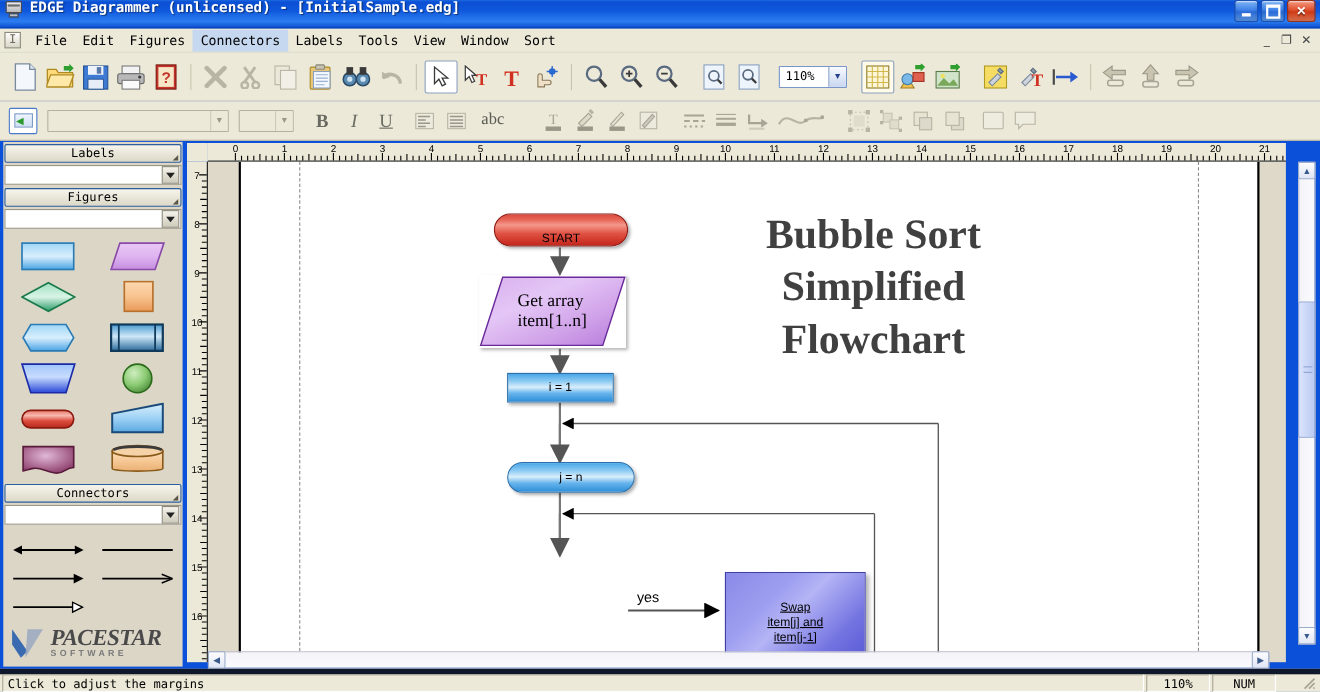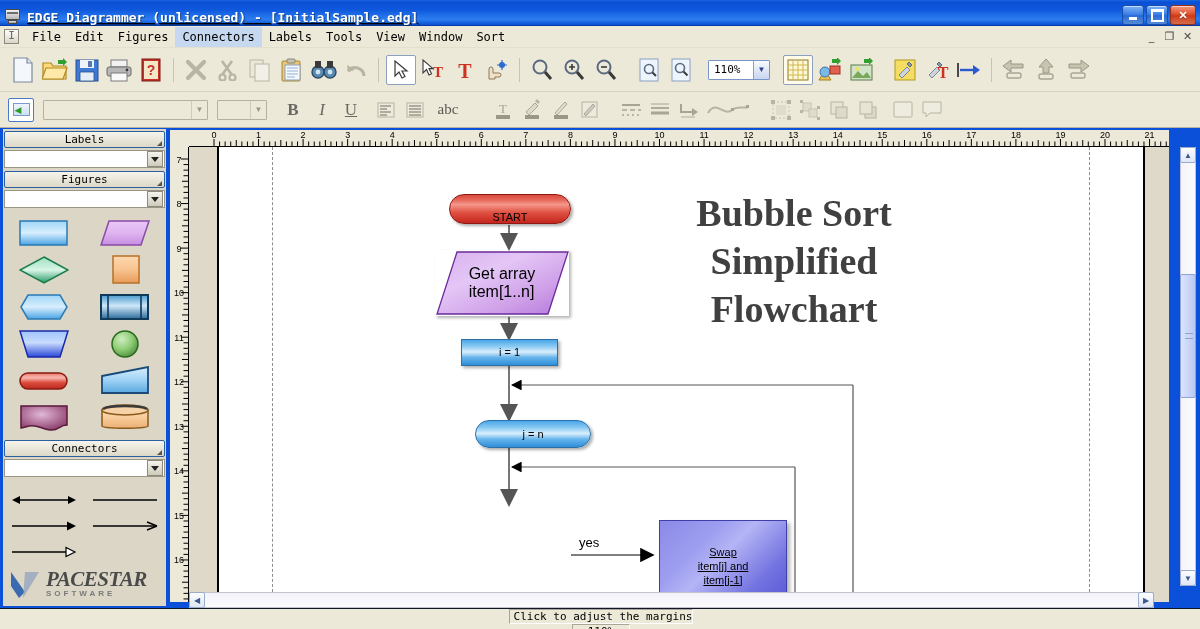--- a/index.html
+++ b/index.html
@@ -14,23 +14,22 @@
     position: relative;
     width: 1200px; height: 629px;
     background: #0a50d8;
     overflow: hidden;
   }
 
   
   .titlebar {
     position: absolute; left: 0; top: 0; width: 1200px; height: 26px;
     background: linear-gradient(180deg,#1b68e0 0%,#0a4fd4 8%,#0f58dd 40%,#1f6ee8 60%,#2c7cf0 78%,#0b4fcf 100%);
-    display: flex; align-items: flex-end;
+    display: flex; align-items: flex-start;
     border-bottom: 1px solid #063ba8;
-    text-decoration: underline;
   }
   .title-icon {
     width: 18px; height: 17px; margin-left: 4px; margin-right: 5px;
     position: relative; flex: none;
   }
   .title-icon .mon {
     position:absolute; left:1px; top:1px; width:15px; height:11px;
     background: linear-gradient(180deg,#f2f2f2,#b8b8b8);
     border: 1px solid #4a4a4a; border-radius: 1px;
   }
@@ -179,21 +178,21 @@
   .sh-blue {
     border:1px solid #2e6fa8;
     background: linear-gradient(180deg,#4aa6e8 0%,#88c9f2 25%,#d9eefc 48%,#66b4ec 70%,#2f8fd8 100%);
     box-shadow: 2px 2px 3px rgba(0,0,0,.32);
   }
   .sh-purple-box {
     border:1px solid #3f3fa8;
     background: linear-gradient(135deg,#8a8ae8 0%,#9e9ef0 30%,#b4b4f6 45%,#7272e0 75%,#5656d4 100%);
     box-shadow: 3px 3px 4px rgba(0,0,0,.3);
   }
-  .para { position:absolute; box-shadow: 2px 2px 3px rgba(0,0,0,.3); }
+  .para { position:absolute; box-shadow: 2px 2px 3px rgba(0,0,0,.3); font-family: Liberation Serif, serif; }
   .diamond-wrap { position:absolute; }
   svg { display:block; }
   .flowtitle {
     position:absolute; font-family:"Liberation Serif", serif; font-weight:bold;
     color:#404040; font-size:38px; line-height:48px; text-align:center;
     white-space:pre-line;
   }
   .edgelbl { position:absolute; font-family:"Liberation Sans",sans-serif; font-weight:normal; font-size:13px; color:#000; }
 
   
@@ -204,22 +203,21 @@
   .sb-btn { position:absolute; background:linear-gradient(180deg,#fdfdff,#dfe6f5);
             border:1px solid #9aaccc; border-radius:2px; display:flex; align-items:center; justify-content:center;
             color:#3a5a8c; font-size:8px; }
   .sb-thumb { position:absolute; background:linear-gradient(90deg,#dbe4fb,#b9c9f2);
               border:1px solid #8ea4d4; border-radius:2px; }
 
   
   .statusbar {
     position:absolute; left:0; bottom:0; width:1200px; height:21px;
     background:#ece9d8; display:flex; align-items:center;
-    border-top:1px solid #0f172a;
-    flex-direction:column;
+    border-top:5px solid #0f172a;
   }
   .st-pane {
     height:16px; border:1px solid #a9a597; border-right-color:#fff; border-bottom-color:#fff;
     display:flex; align-items:center; justify-content:center;
     font-family:"DejaVu Sans Mono",monospace; font-size:11px; color:#000;
   }
   .st-main { flex:1; margin-left:2px; justify-content:flex-start; padding-left:4px; }
   .grip { width:14px; height:14px; margin:0 3px; position:relative; }
 </style>
 </head>
@@ -1205,21 +1203,21 @@
           <path d="M22 2 L133 2 L113 64 L2 64 z" fill="url(#pgrad)" stroke="#6a2a9a" stroke-width="1.3"></path>
         </svg>
         <div style="position:absolute;left:0;top:0;width:134px;height:66px;display:flex;align-items:center;justify-content:center;white-space:pre-line;">Get array
 item[1..n]</div>
       </div>
 
       <div class="shape sh-blue" style="left:242px; top:192px; width:97px; height:27px;">
         <span>i = 1</span>
       </div>
 
-      <div class="shape sh-blue" style="left:256px; top:273px; width:116px; height:28px;border-radius:14px;">
+      <div class="shape sh-blue" style="left:242px; top:273px; width:116px; height:28px;border-radius:14px;">
         <span>j = n</span>
       </div>
 
 
       <div class="edgelbl" style="left:360px; top:388px;">yes</div>
 
       <div class="shape sh-purple-box" style="left:440px; top:373px; width:128px; height:91px; white-space:pre-line; line-height:14px;text-decoration:underline;">
         <span>Swap
 item[j] and
 item[j-1]</span>

